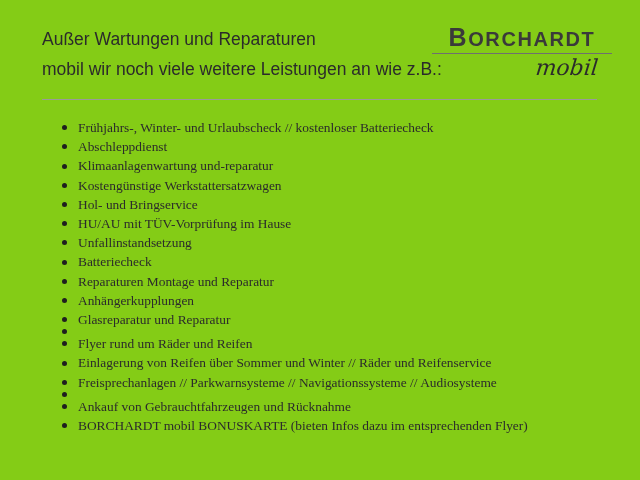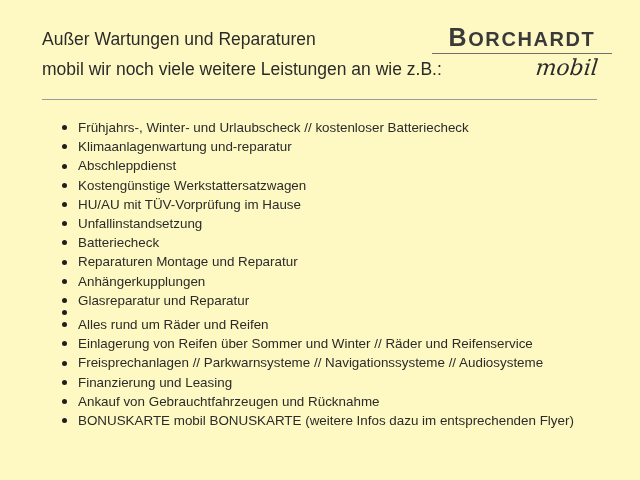--- a/index.html
+++ b/index.html
@@ -1,21 +1,21 @@
 <!DOCTYPE html>
 <html><head>
 <meta charset="utf-8">
 <style>
   * { margin: 0; padding: 0; box-sizing: border-box; }
   html, body { background: #ffffff; }
   .page {
     position: relative;
     width: 640px;
     height: 480px;
-    background: #fef9c3;
+    background: #84cc16;
     font-family: "Liberation Sans", sans-serif;
     color: #2b2b2b;
     overflow: hidden;
   }
   .header-text {
     position: absolute;
     left: 42px;
     top: 24px;
     font-size: 17.5px;
     line-height: 30px;
@@ -62,20 +62,21 @@
     right: 43px;
     top: 99px;
     border-top: 1px solid #9a9a9a;
   }
   .services {
     position: absolute;
     left: 62px;
     top: 118px;
     right: 30px;
     list-style: none;
+    font-family: Liberation Serif, serif;
   }
   .services li {
     display: flex;
     align-items: center;
     font-size: 13.4px;
     line-height: 19.2px;
     color: #2b2b2b;
     white-space: nowrap;
   }
   .services .dot {
@@ -105,29 +106,33 @@
 
   <div class="divider"></div>
 
   <ul class="services">
       <li>
         <span class="dot"></span>
         <span>Frühjahrs-, Winter- und Urlaubscheck // kostenloser Batteriecheck</span>
       </li>
       <li>
         <span class="dot"></span>
+        <span>Abschleppdienst</span>
+      </li>
+      <li>
+        <span class="dot"></span>
         <span>Klimaanlagenwartung und-reparatur</span>
       </li>
       <li>
         <span class="dot"></span>
-        <span>Abschleppdienst</span>
+        <span>Kostengünstige Werkstattersatzwagen</span>
       </li>
       <li>
         <span class="dot"></span>
-        <span>Kostengünstige Werkstattersatzwagen</span>
+        <span>Hol- und Bringservice</span>
       </li>
       <li>
         <span class="dot"></span>
         <span>HU/AU mit TÜV-Vorprüfung im Hause</span>
       </li>
       <li>
         <span class="dot"></span>
         <span>Unfallinstandsetzung</span>
       </li>
       <li>
@@ -144,37 +149,36 @@
       </li>
       <li>
         <span class="dot"></span>
         <span>Glasreparatur und Reparatur</span>
       </li>
       <li>
         <span class="dot"></span>
       </li>
       <li>
         <span class="dot"></span>
-        <span>Alles rund um Räder und Reifen</span>
+        <span>Flyer rund um Räder und Reifen</span>
       </li>
       <li>
         <span class="dot"></span>
         <span>Einlagerung von Reifen über Sommer und Winter // Räder und Reifenservice</span>
       </li>
       <li>
         <span class="dot"></span>
         <span>Freisprechanlagen // Parkwarnsysteme // Navigationssysteme // Audiosysteme</span>
       </li>
       <li>
         <span class="dot"></span>
-        <span>Finanzierung und Leasing</span>
       </li>
       <li>
         <span class="dot"></span>
         <span>Ankauf von Gebrauchtfahrzeugen und Rücknahme</span>
       </li>
       <li>
         <span class="dot"></span>
-        <span>BONUSKARTE mobil BONUSKARTE (weitere Infos dazu im entsprechenden Flyer)</span>
+        <span>BORCHARDT mobil BONUSKARTE (bieten Infos dazu im entsprechenden Flyer)</span>
       </li>
     </ul>
 
 </div>
 
 </body></html>

